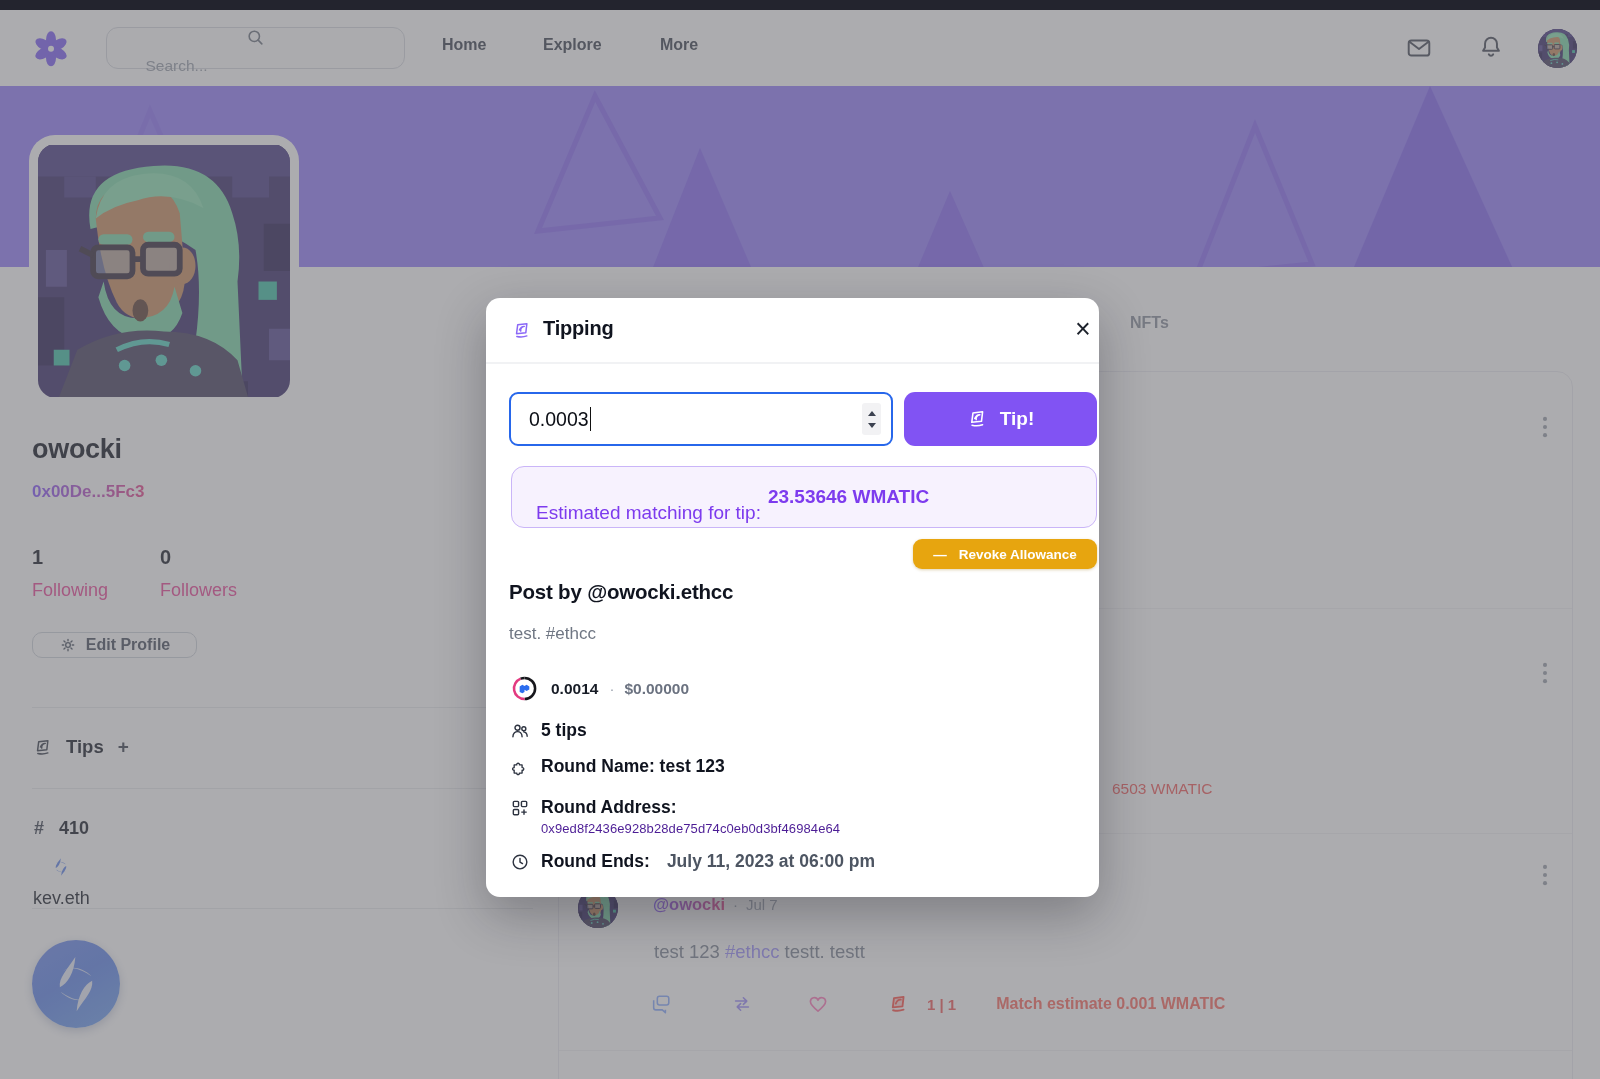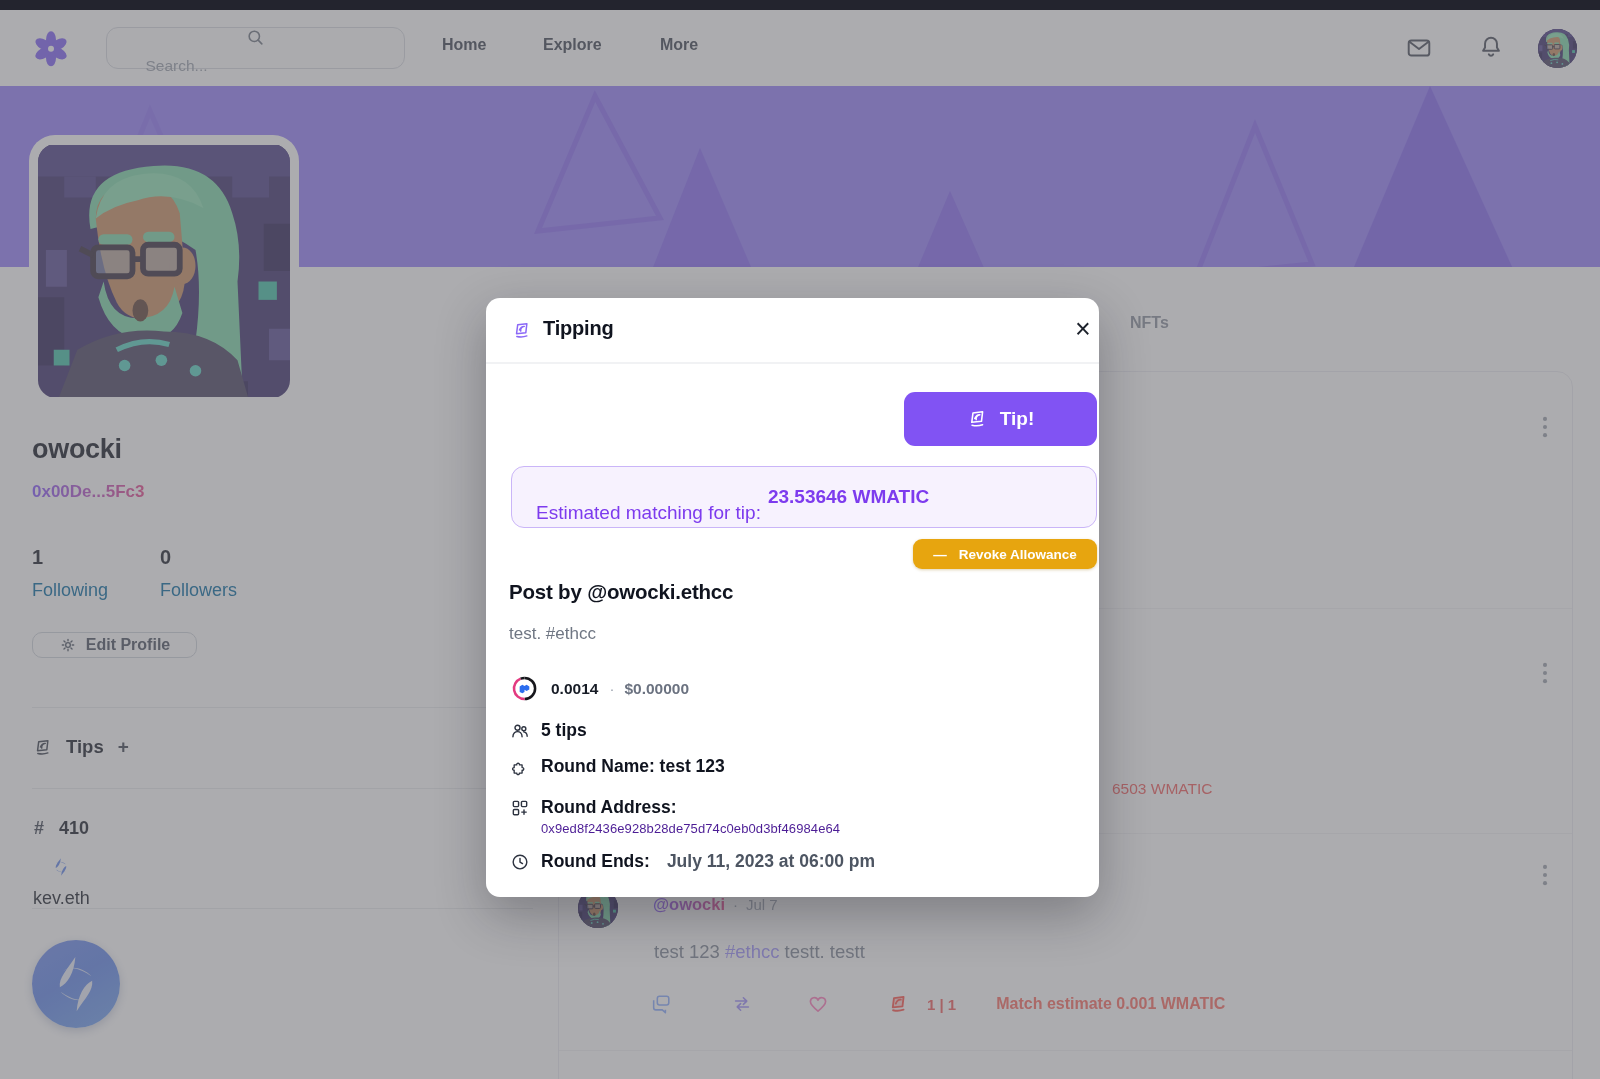--- a/index.html
+++ b/index.html
@@ -25,21 +25,21 @@
   #banner { left:0; top:86px; width:1600px; height:181px; background:var(--banner-purple,#947efa); overflow:hidden; z-index:1; }
 
   
   #avatar-card { left:29px; top:135px; width:270px; height:272px; background:#fff; border-radius:26px; padding:9px; z-index:2; }
   #avatar-card .inner { width:100%; height:100%; border-radius:18px; overflow:hidden; }
   #profile-name { left:32px; top:434px; font-size:27px; font-weight:800; color:#10141f; letter-spacing:-0.3px; }
   #profile-address { left:32px; top:482px; font-size:17px; font-weight:700;
     background:linear-gradient(90deg,var(--gradient-purple,#8458ff),var(--gradient-pink,#e8468c));
     -webkit-background-clip:text; background-clip:text; color:transparent; cursor:pointer; }
   .stat-num { top:546px; font-size:20px; font-weight:700; color:#171c26; }
-  .stat-label { top:580px; font-size:18px; color:#0369a1; }
+  .stat-label { top:580px; font-size:18px; color:#ec4899; }
   #following-num, #following-label { left:32px; } #followers-num, #followers-label { left:160px; }
   #edit-profile-btn { left:32px; top:632px; width:165px; height:26px; border:1.5px solid #cfd4db; border-radius:10px;
     background:#fff; display:flex; align-items:center; justify-content:center; gap:9px; cursor:pointer; }
   #edit-profile-btn svg { width:18px; height:18px; color:#4b5563; }
   #edit-profile-btn span { font-size:16px; font-weight:700; color:#49515f; }
   .side-divider { left:32px; width:501px; height:1px; background:#e8eaed; }
   #divider-1 { top:707px; } #divider-2 { top:788px; } #divider-3 { top:908px; }
   #tips-row { left:33px; top:736px; display:flex; align-items:center; gap:12px; cursor:pointer; }
   #tips-row svg { width:21px; height:21px; color:#383f4c; }
   #tips-row .t-label { font-size:18.5px; font-weight:700; color:#171c26; }
@@ -420,20 +420,28 @@
   <div id="scrim" class="abs"></div>
 
   <div id="modal" class="abs">
     <svg id="modal-header-icon" class="abs">
         <use href="#i-tip"></use>
       </svg>
     <div id="modal-title" class="abs">Tipping</div>
     <div id="modal-close" class="abs">×</div>
     <div id="modal-divider" class="abs"></div>
 
+    <div id="amount-input" class="abs">
+      <span id="amount-value">0.0003</span>
+      <div id="caret"></div>
+      <div id="stepper">
+        <div class="tri-up"></div>
+        <div class="tri-dn"></div>
+      </div>
+    </div>
     <button id="tip-btn" class="abs">
       <svg>
           <use href="#i-tip"></use>
         </svg>
       <span>Tip!</span>
     </button>
 
     <div id="match-box" class="abs">
       <span class="pre">Estimated matching for tip:</span>
       <span class="val">23.53646 WMATIC</span>

